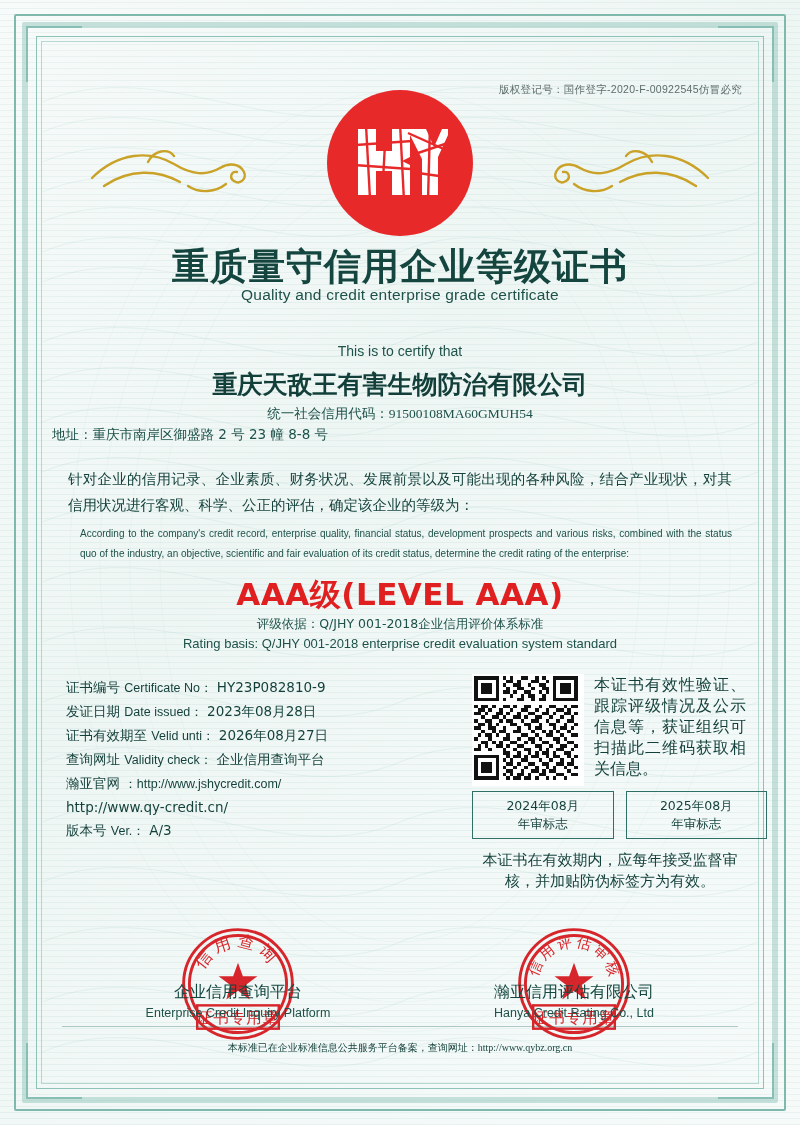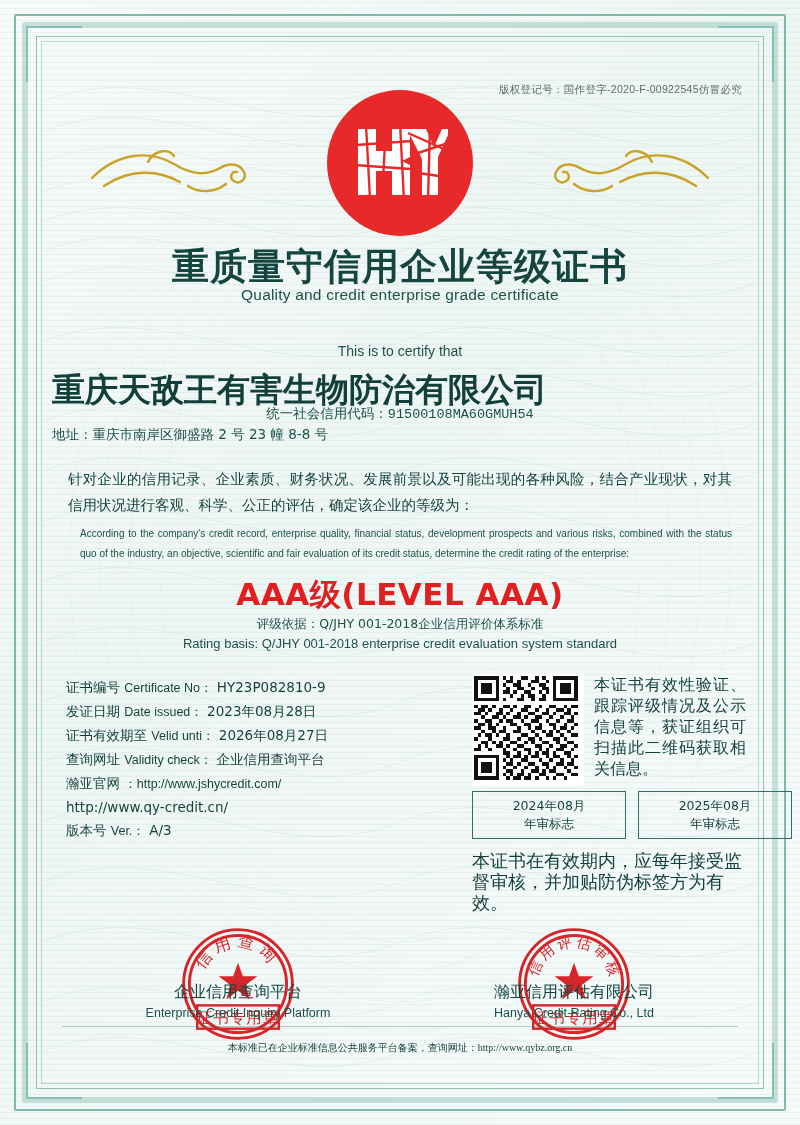--- a/index.html
+++ b/index.html
@@ -141,34 +141,34 @@
     top: 297px;
     left: 0; right: 0;
     text-align: center;
     font-size: 14px;
     color: #1d5149;
   }
   .company {
     position: absolute;
     top: 322px;
     left: 0; right: 0;
-    text-align: left;
-    font-size: 33px;
+    text-align: center;
+    font-size: 25px;
     font-weight: bold;
     color: #123f39;
     font-family: Liberation Sans, sans-serif;
   }
   .code-line {
     position: absolute;
     top: 359px;
     left: 0; right: 0;
     text-align: center;
     font-size: 13.5px;
     color: #1d5149;
-    font-family: Liberation Mono, monospace;
+    font-family: Liberation Serif, serif;
   }
   .addr-line {
     position: absolute;
     top: 380px;
     left: 0; right: 0;
     font-size: 13.5px;
     color: #1d5149;
     font-family: "DejaVu Sans", "Liberation Sans", sans-serif;
   }
 
@@ -257,21 +257,21 @@
     line-height: 21px;
     color: #123f39;
     text-align: justify;
     font-family: "DejaVu Sans", "Liberation Sans", sans-serif;
   }
 
   .stamp-boxes {
     position: absolute;
     top: 745px;
     left: 420px;
-    width: 320px;
+    width: 295px;
     display: flex;
     gap: 12px;
   }
   .stamp-box {
     flex: 1;
     border: 1px solid #2f6f66;
     height: 46px;
     display: flex;
     flex-direction: column;
     align-items: center;
@@ -279,24 +279,24 @@
     font-size: 12.5px;
     line-height: 18px;
     color: #123f39;
     font-family: "DejaVu Sans", "Liberation Sans", sans-serif;
   }
   .annual-note {
     position: absolute;
     top: 804px;
     left: 420px;
     width: 276px;
-    font-size: 18px;
+    font-size: 15px;
     line-height: 21px;
     color: #123f39;
-    text-align: left;
+    text-align: center;
     font-family: "DejaVu Sans", "Liberation Sans", sans-serif;
   }
 
   
   .seals {
     position: absolute;
     top: 858px;
     left: 0; right: 0;
     height: 160px;
   }

